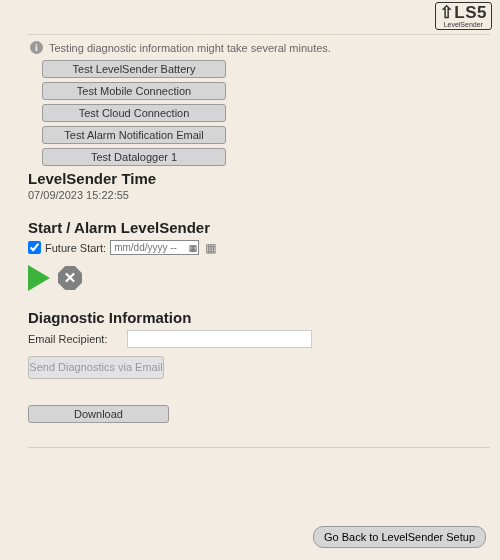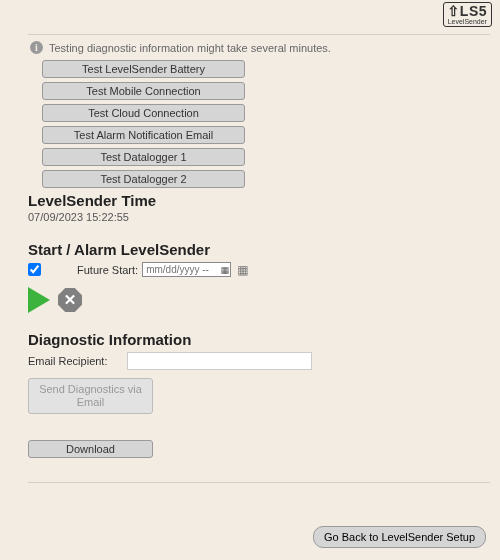--- a/index.html
+++ b/index.html
@@ -16,21 +16,21 @@
   .logo {
     position: absolute;
     top: 2px; right: 8px;
     border: 1px solid #333;
     border-radius: 3px;
     padding: 1px 4px;
     background: #f3ece3;
     text-align: center;
     line-height: 1;
   }
-  .logo-top { font-weight: bold; font-size: 14px; letter-spacing: 0.5px; }
+  .logo-top { font-weight: bold; font-size: 17px; letter-spacing: 0.5px; }
   .logo-sub { font-size: 7px; }
   .page {
     position: absolute;
     top: 34px;
     left: 28px;
     right: 10px;
     bottom: 10px;
     border-top: 1px solid #d8cfc3;
   }
   .note {
@@ -49,21 +49,21 @@
     color: #f3ece3;
     font-weight: bold;
     font-size: 10px;
     align-items: center;
     justify-content: center;
     font-family: Georgia, serif;
   }
   .test-buttons { margin-left: 14px; }
   .btn {
     display: block;
-    width: 203px;
+    width: 184px;
     background: #d5d5d5;
     border: 1px solid #9a9a9a;
     border-radius: 3px;
     color: #333;
     font-size: 11px;
     text-align: center;
     padding: 2px 0;
     margin-bottom: 4px;
     cursor: pointer;
   }
@@ -74,21 +74,21 @@
     margin-top: 0;
   }
   .timestamp { color: #555; margin-top: 2px; }
   .start-stop { margin-top: 18px; }
   .future-row {
     display: flex;
     align-items: center;
     gap: 4px;
     margin-top: 4px;
   }
-  .future-row label { color: #333; margin-left: 32px; }
+  .future-row label { color: #333; }
   .date-input {
     border: 1px solid #888;
     background: #fff;
     font-size: 10px;
     padding: 1px 16px 1px 3px;
     width: 89px;
     position: relative;
   }
   .date-wrap { position: relative; display: inline-block; }
   .date-cal-in {
@@ -130,30 +130,30 @@
   .email-row { display: flex; align-items: center; gap: 20px; margin-top: 4px; }
   .email-row input {
     border: 1px solid #ccc;
     background: #fff;
     height: 18px;
     width: 185px;
     padding: 0 4px;
     font-size: 11px;
   }
   .btn-wide {
-    width: 125px;
+    width: 136px;
     padding: 4px 0;
     margin-top: 8px;
     line-height: 1.2;
     color: #999;
     background: #e2e2e2;
     border: 1px solid #bcbcbc;
   }
   .dl-section { margin-top: 26px; }
-  .btn-dl { width: 125px; margin-top: 3px; }
+  .btn-dl { width: 141px; margin-top: 3px; }
   .hr {
     border: none;
     border-top: 1px solid #d8cfc3;
     margin-top: 24px;
   }
   .go-back {
     position: absolute;
     right: 4px;
     bottom: 2px;
     background: #d5d5d5;
@@ -178,21 +178,20 @@
     <span class="info-icon">i</span>
     <span>Testing diagnostic information might take several minutes.</span>
   </div>
 
   <div class="test-buttons">
     <button class="btn">Test LevelSender Battery</button>
     <button class="btn">Test Mobile Connection</button>
     <button class="btn">Test Cloud Connection</button>
     <button class="btn">Test Alarm Notification Email</button>
     <button class="btn">Test Datalogger 1</button>
-    <button class="btn">Test Datalogger 2</button>
   </div>
 
   <div class="section-title">LevelSender Time</div>
   <div class="timestamp">07/09/2023 15:22:55</div>
 
   <div class="start-stop">
     <div class="section-title">Start / Alarm LevelSender</div>
     <div class="future-row">
       <input type="checkbox" checked="" style="">
       <label>Future Start:</label>

